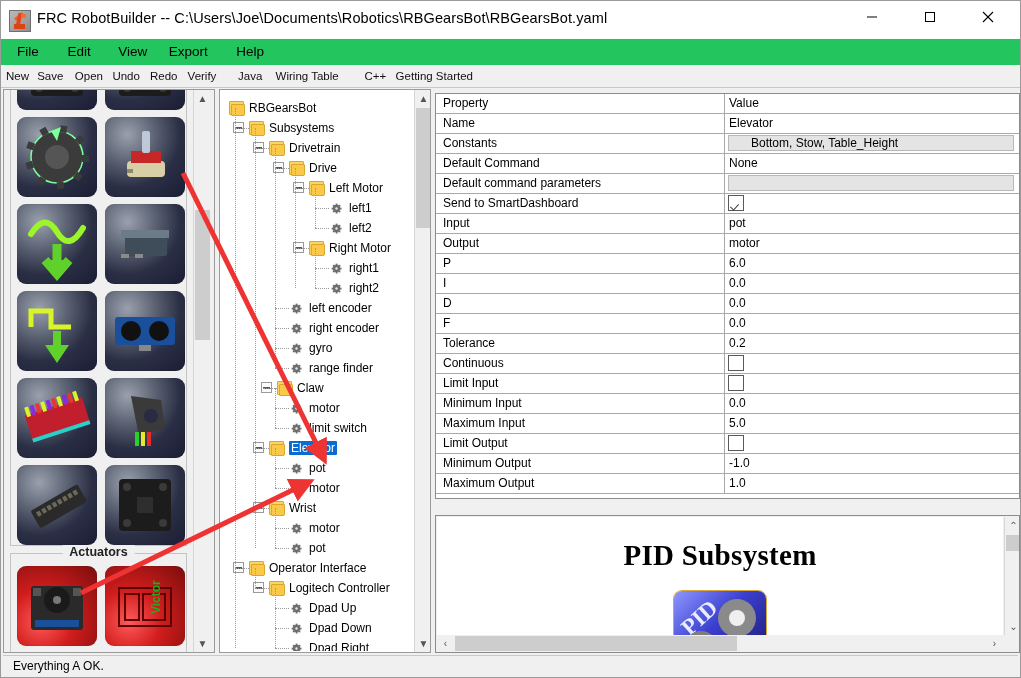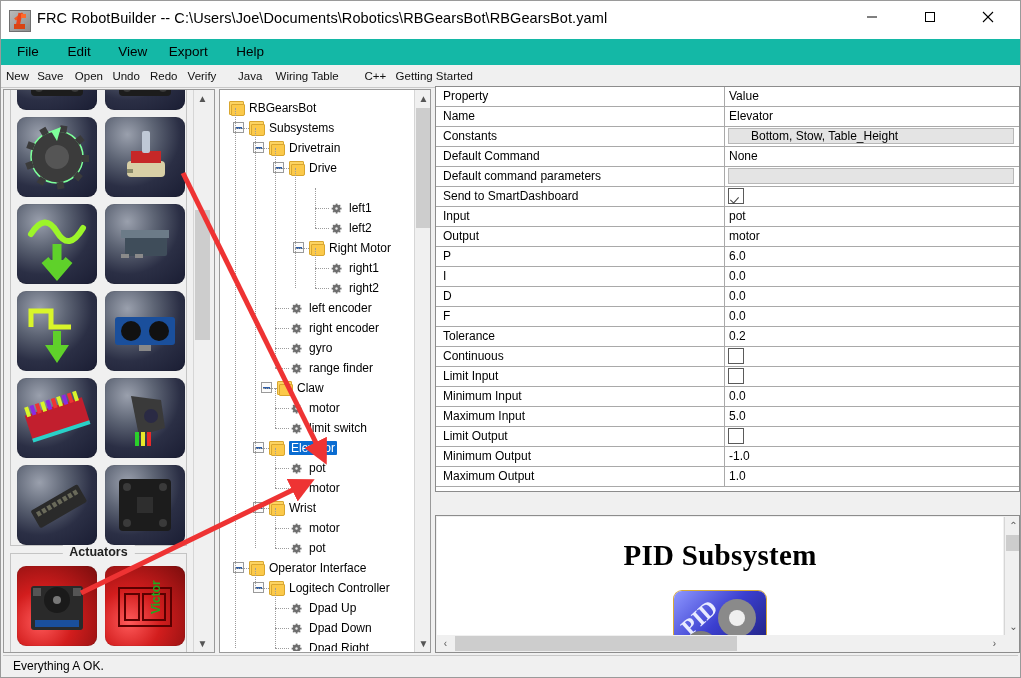--- a/index.html
+++ b/index.html
@@ -20,21 +20,21 @@
   #app-icon .head{position:absolute;left:11px;top:3px;width:5px;height:4px;background:#ff6a2b;}
   #title-text{position:absolute;left:36px;top:9px;font-size:14.5px;color:#000;white-space:nowrap;letter-spacing:0.1px;}
 
   .wbtn{position:absolute;top:0;width:46px;height:31px;background:#ffffff;cursor:default;}
   .wbtn svg{position:absolute;left:50%;top:50%;transform:translate(-50%,-50%);}
   #btn-min{left:848px;}
   #btn-max{left:906px;}
   #btn-close{left:964px;}
 
   
-  #menubar{position:absolute;left:0;top:38px;width:1019px;height:26px;background:#14b8a6;}
+  #menubar{position:absolute;left:0;top:38px;width:1019px;height:26px;background:#22c55e;}
   .menu-item{position:absolute;top:3px;height:20px;line-height:20px;padding:0 8px;font-size:13.5px;color:#000;cursor:default;}
 
   
   #toolbar{position:absolute;left:0;top:64px;width:1019px;height:22px;background:#f0f0f0;border-bottom:1px solid #c8c8c8;}
   .tool-item{position:absolute;top:3px;height:16px;line-height:16px;font-size:11.5px;color:#111;cursor:default;white-space:nowrap;}
 
   
   .pane{position:absolute;background:#ffffff;border:1px solid #a0a0a0;box-sizing:border-box;overflow:hidden;}
 
   
@@ -60,21 +60,21 @@
   .folder .f-back{position:absolute;left:0;top:0;width:13px;height:12px;background:#fcd462;border:1px solid #d9a62e;border-radius:1px;}
   .folder .f-front{position:absolute;left:2px;top:3px;width:12px;height:10px;background:#fbc94a;border:1px solid #d9a62e;border-radius:1px 1px 2px 1px;}
   .gearnode{position:absolute;left:2px;top:5px;width:11px;height:11px;}
   .toggle{position:absolute;width:11px;height:11px;border:1px solid #9a9a9a;background:#fbfbfb;top:4px;box-sizing:border-box;}
   .toggle::after{content:"";position:absolute;left:1px;top:4px;width:7px;height:2px;background:#2f5fa8;}
   .vdot{position:absolute;width:1px;border-left:1px dotted #9c9c9c;}
   .hdot{position:absolute;height:1px;border-top:1px dotted #9c9c9c;}
   .sel{background:#0a6cd1;color:#fff;padding:0 2px;border-radius:1px;}
 
   
-  #prop-pane{left:434px;top:85px;width:585px;height:406px;border:1px solid #8c8c8c;background:#fff;}
+  #prop-pane{left:434px;top:92px;width:585px;height:406px;border:1px solid #8c8c8c;background:#fff;}
   #prop-table{position:absolute;left:0;top:0;width:583px;}
   .prow{position:absolute;left:0;width:583px;height:20px;box-sizing:border-box;border-bottom:1px solid #a9a9a9;}
   .pcell-k{position:absolute;left:0;top:0;width:289px;height:19px;line-height:19px;padding-left:7px;box-sizing:border-box;border-right:1px solid #a9a9a9;font-size:12px;color:#000;overflow:hidden;white-space:nowrap;}
   .pcell-v{position:absolute;left:290px;top:0;width:293px;height:19px;line-height:19px;padding-left:3px;box-sizing:border-box;font-size:12px;color:#000;overflow:hidden;white-space:nowrap;}
   .hdr{background:#fff;}
   .hdr .pcell-k,.hdr .pcell-v{border-bottom:none;}
   .combo{position:absolute;left:2px;top:1px;width:286px;height:16px;background:#e4e4e4;border:1px solid #b8b8b8;box-sizing:border-box;line-height:15px;padding-left:22px;font-size:12px;color:#000;overflow:hidden;white-space:nowrap;}
   .cbox{position:absolute;left:2px;top:1px;width:16px;height:16px;border:1px solid #5a5a5a;background:#fff;box-sizing:border-box;}
   .cbox.on::after{content:"";position:absolute;left:3px;top:6px;width:4px;height:7px;border-right:1.6px solid #444;border-bottom:1.6px solid #444;transform:rotate(42deg);}
 
@@ -346,20 +346,31 @@
         <div class="tnode" style="left: 0px; top: 67px; width: 193px;">
           <div class="toggle" style="left: 52px;"></div>
           <div style="position: absolute; left: 68px; top: 0px; width: 16px; height: 20px;">
             <div class="folder">
               <div class="f-back"></div>
               <div class="f-front"></div>
             </div>
           </div>
           <div class="tlabel" style="left: 88px;"><span>Drive</span></div>
           <div class="hdot" style="left: 54px; top: 10px; width: 14px;"></div>
+        </div>
+        <div class="tnode" style="left: 0px; top: 87px; width: 193px;">
+          <div class="toggle" style="left: 72px;"></div>
+          <div style="position: absolute; left: 88px; top: 0px; width: 16px; height: 20px;">
+            <div class="folder">
+              <div class="f-back"></div>
+              <div class="f-front"></div>
+            </div>
+          </div>
+          <div class="tlabel" style="left: 108px;"><span>Left Motor</span></div>
+          <div class="hdot" style="left: 74px; top: 10px; width: 14px;"></div>
         </div>
         <div class="tnode" style="left: 0px; top: 107px; width: 193px;">
           <div style="position: absolute; left: 108px; top: 0px; width: 16px; height: 20px;">
             <svg class="gearnode" viewBox="0 0 12 12">
               <circle cx="6" cy="6" r="4" fill="#6e6e6e"></circle>
               <rect x="9.5" y="5.1" width="2" height="2" fill="#6e6e6e"></rect>
               <rect x="8.21126983722081" y="8.211269837220808" width="2" height="2" fill="#6e6e6e"></rect>
               <rect x="5.1" y="9.5" width="2" height="2" fill="#6e6e6e"></rect>
               <rect x="1.9887301627791905" y="8.21126983722081" width="2" height="2" fill="#6e6e6e"></rect>
               <rect x="0.6999999999999993" y="5.1000000000000005" width="2" height="2" fill="#6e6e6e"></rect>

